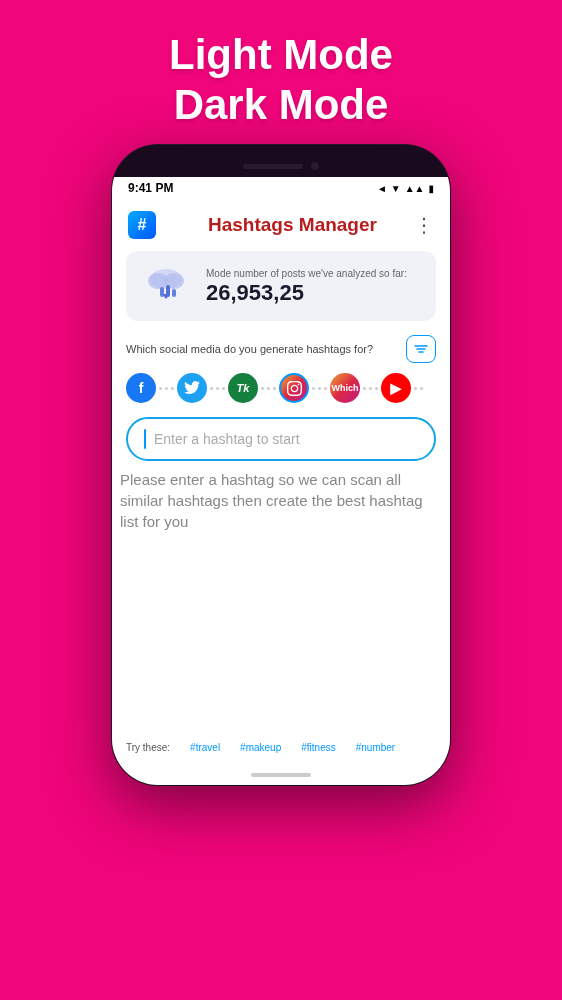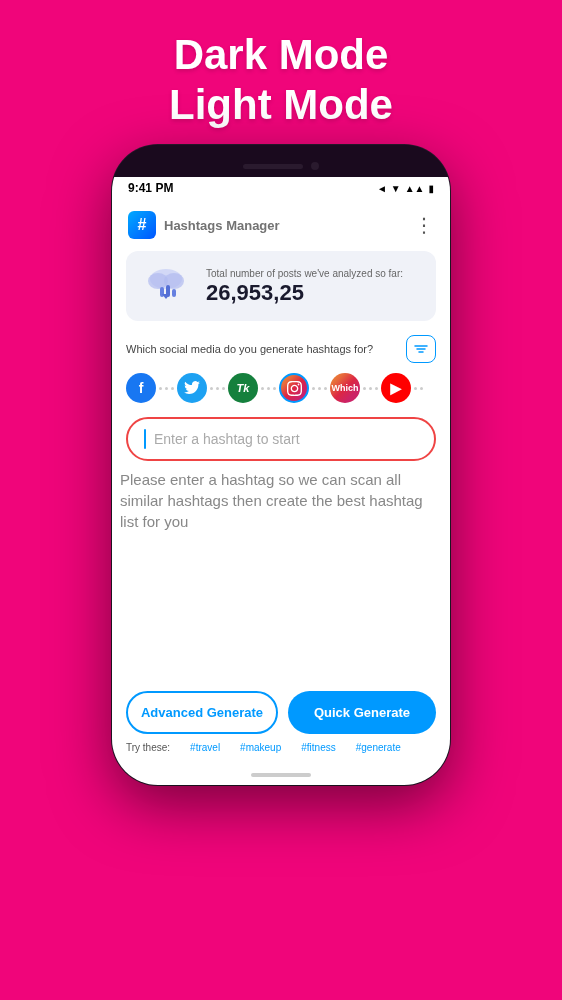--- a/index.html
+++ b/index.html
@@ -120,24 +120,25 @@
       background: linear-gradient(135deg, #00aaff, #0055ff);
       border-radius: 6px;
       display: flex;
       align-items: center;
       justify-content: center;
       color: white;
       font-weight: 900;
       font-size: 16px;
     }
     .app-title {
-      font-size: 13px;
+      font-size: 19px;
       font-weight: 600;
-      color: #737373;
+      color: #b91c1c;
       flex: 1;
+      margin-left: 44px;
     }
     .app-menu-icon {
       font-size: 20px;
       color: #555;
       cursor: pointer;
     }
 
     
     .stats-card {
       margin: 4px 14px 10px 14px;
@@ -238,21 +239,21 @@
     }
     .social-icon.threads {
       background: linear-gradient(135deg, #f09433 0%, #e6683c 25%, #dc2743 50%, #cc2366 75%);
       color: white;
     }
     .social-icon.youtube { background: #ff0000; color: white; }
 
     
     .hashtag-input-wrap {
       margin: 4px 14px 4px 14px;
-      border: 2px solid #ef4444;
+      border: 2px solid #0ea5e9;
       border-radius: 28px;
       display: flex;
       align-items: center;
       padding: 10px 16px;
       gap: 8px;
     }
     .input-cursor {
       width: 2px;
       height: 20px;
       background: #0099ff;
@@ -336,22 +337,22 @@
       width: 60px;
       height: 4px;
       background: #ccc;
       border-radius: 2px;
     }
   </style>
 </head>
 <body>
 
 <div class="header-text">
+  <h1>Light Mode</h1>
   <h1>Dark Mode</h1>
-  <h1>Light Mode</h1>
 </div>
 
 <div class="phone-shell">
 
   <div class="phone-notch-bar">
     <div class="phone-speaker"></div>
     <div class="phone-camera"></div>
   </div>
 
   <div class="status-bar">
@@ -382,21 +383,21 @@
         <ellipse cx="28" cy="18" rx="16" ry="10" fill="#c5cdf5" opacity="0.7"></ellipse>
         <ellipse cx="20" cy="20" rx="10" ry="8" fill="#b0bbf0" opacity="0.7"></ellipse>
         <ellipse cx="36" cy="20" rx="10" ry="8" fill="#b0bbf0" opacity="0.7"></ellipse>
         <rect x="22" y="26" width="4" height="10" rx="2" fill="#6680e0"></rect>
         <rect x="28" y="24" width="4" height="12" rx="2" fill="#5570d5"></rect>
         <rect x="34" y="28" width="4" height="8" rx="2" fill="#6680e0"></rect>
 
         <polygon points="28,38 24,33 32,33" fill="#5570d5"></polygon>
       </svg>
       <div class="stats-text">
-        <div class="label">Total number of posts we've analyzed so far:</div>
+        <div class="label">Mode number of posts we've analyzed so far:</div>
         <div class="number">26,953,25</div>
       </div>
     </div>
 
     <div class="section-question">
       <span class="section-question-text">Which social media do you generate hashtags for?</span>
       <div class="filter-btn">
         <svg viewBox="0 0 16 16" fill="none" xmlns="http://www.w3.org/2000/svg">
           <line x1="2" y1="5" x2="14" y2="5" stroke="#0099ff" stroke-width="1.5" stroke-linecap="round"></line>
           <line x1="4" y1="8" x2="12" y2="8" stroke="#0099ff" stroke-width="1.5" stroke-linecap="round"></line>
@@ -466,30 +467,26 @@
 
     <div class="hashtag-input-wrap">
       <div class="input-cursor"></div>
       <span class="input-placeholder">Enter a hashtag to start</span>
     </div>
 
     <p class="helper-text">Please enter a hashtag so we can scan all similar hashtags then create the best hashtag list for you</p>
 
     <div class="spacer"></div>
 
-    <div class="btn-row">
-      <button class="btn-advanced">Advanced Generate</button>
-      <button class="btn-quick">Quick Generate</button>
-    </div>
 
     <div class="try-these">
       <span>Try these:</span>
       <span class="try-tag">#travel</span>
       <span class="try-tag">#makeup</span>
       <span class="try-tag">#fitness</span>
-      <span class="try-tag">#generate</span>
+      <span class="try-tag">#number</span>
     </div>
   </div>
 
   <div class="phone-bottom">
     <div class="home-bar"></div>
   </div>
 </div>
 
 </body></html>

